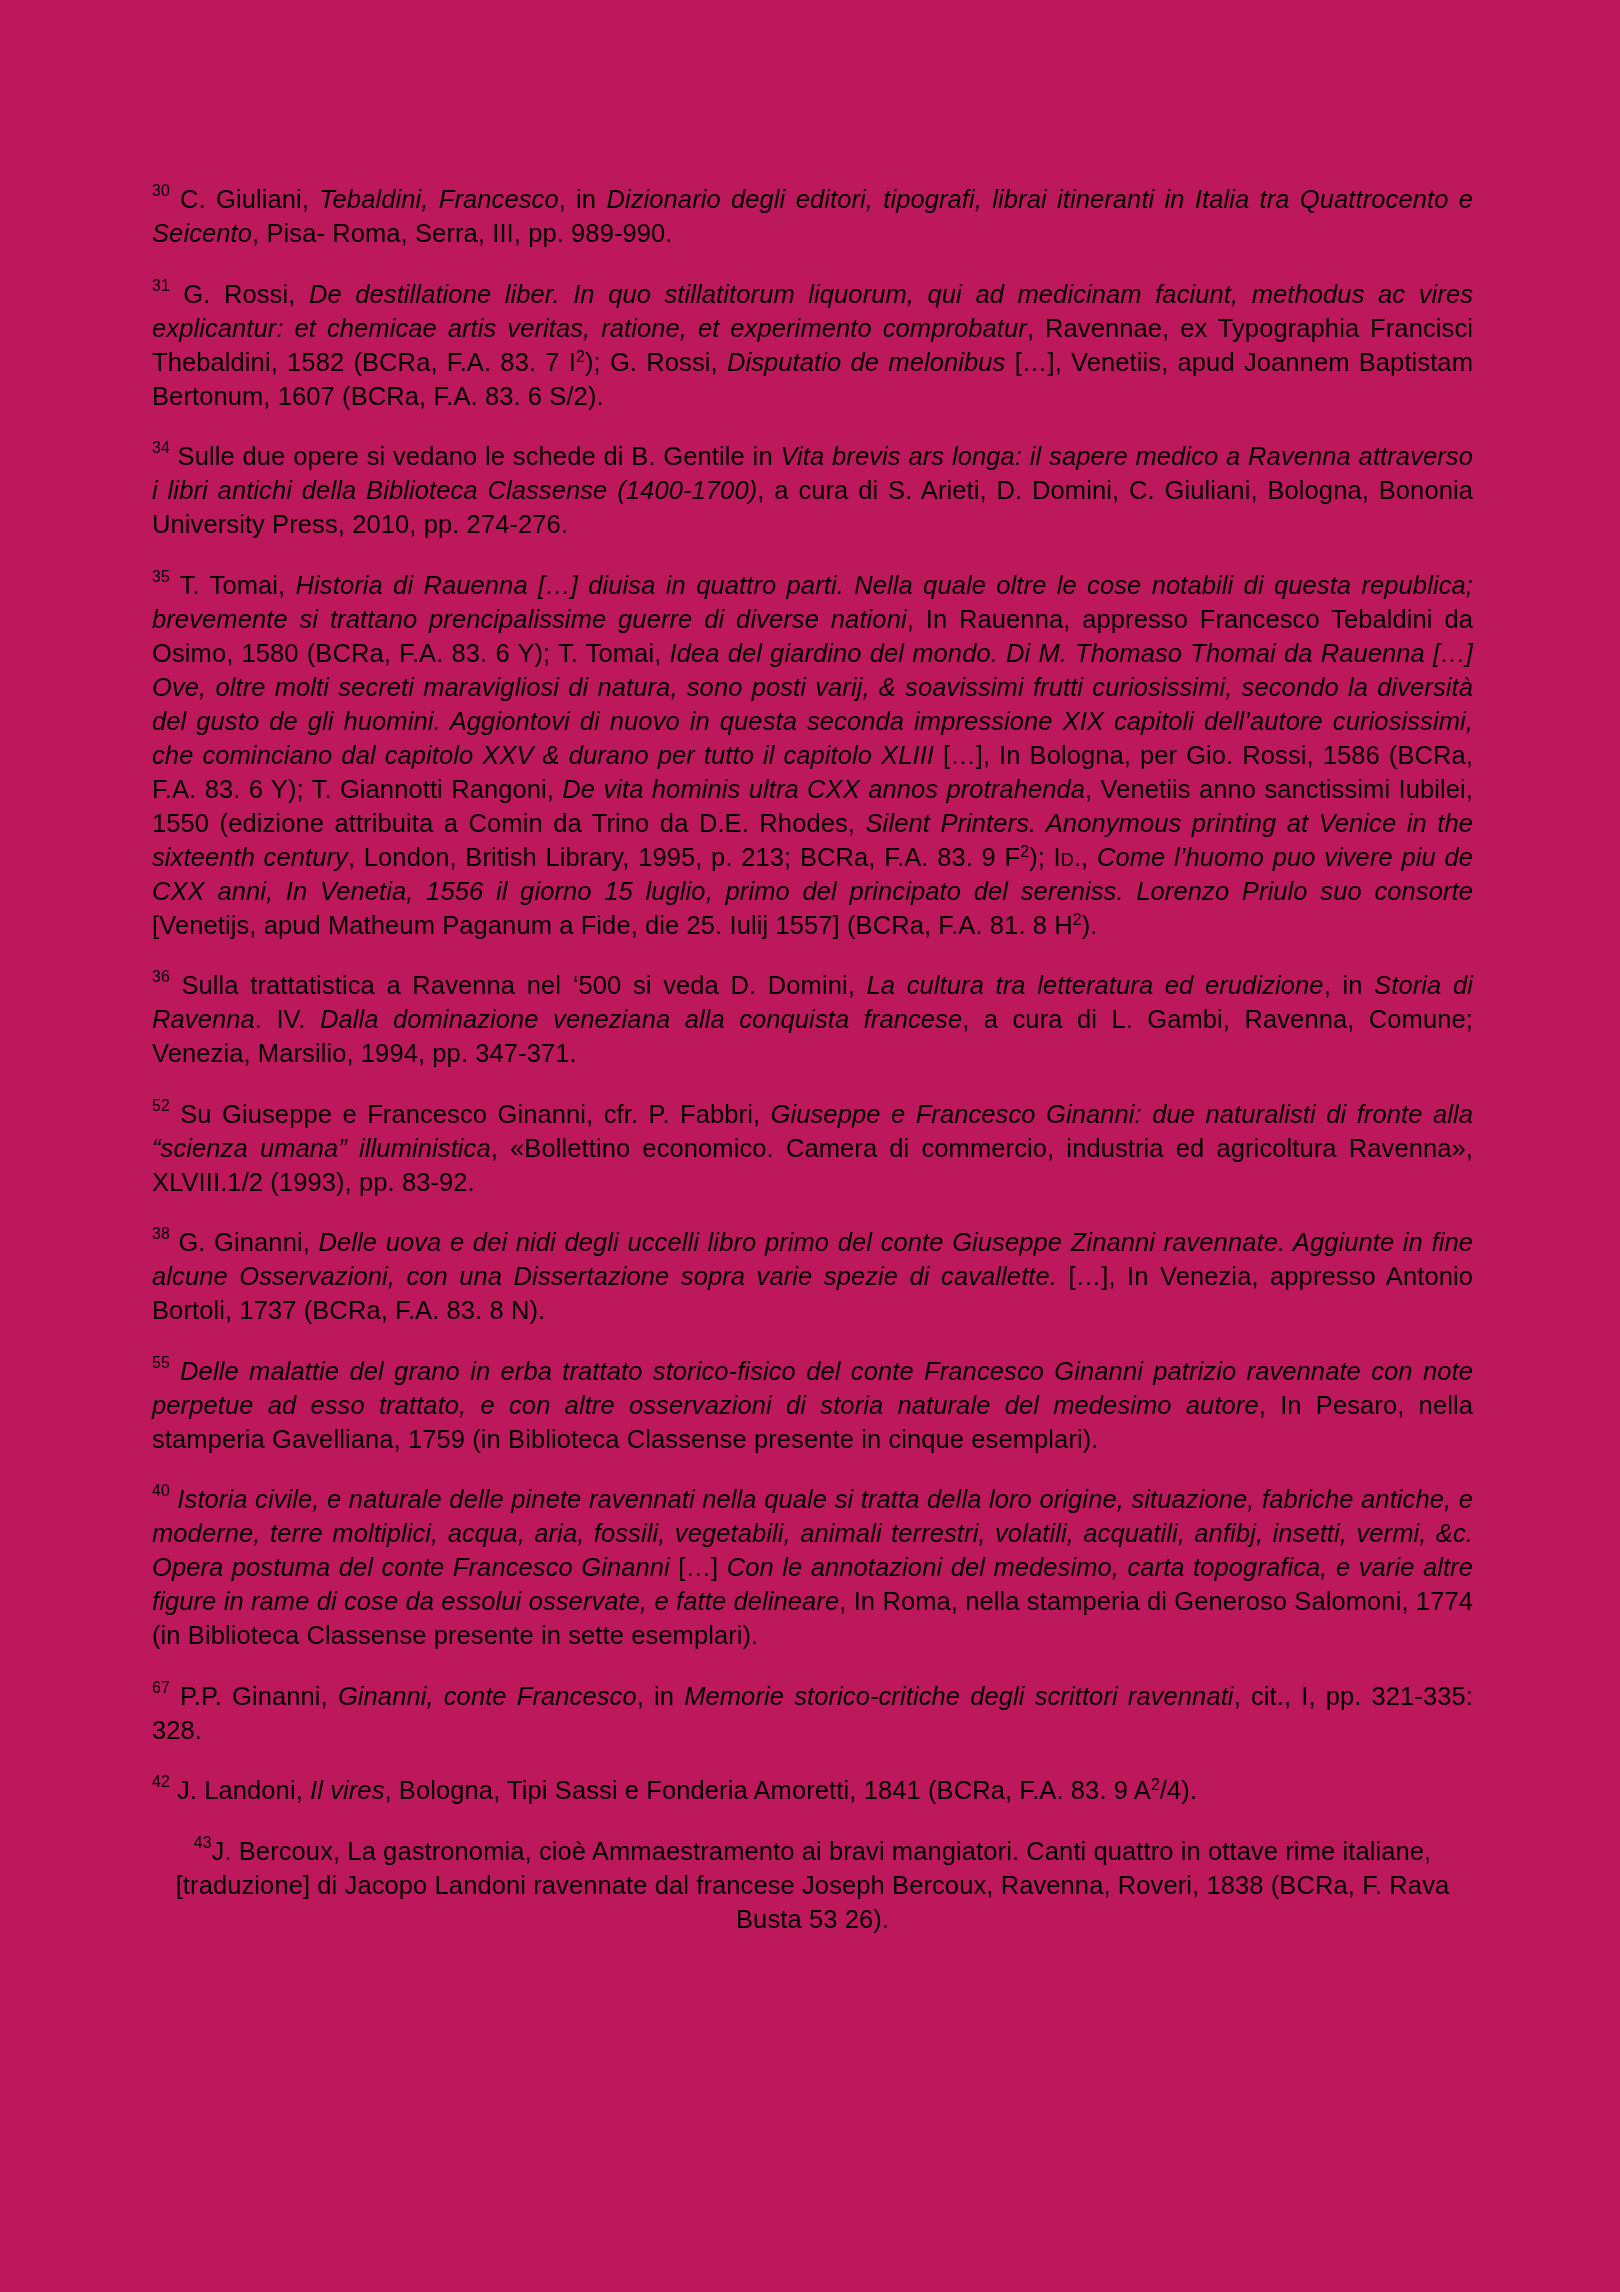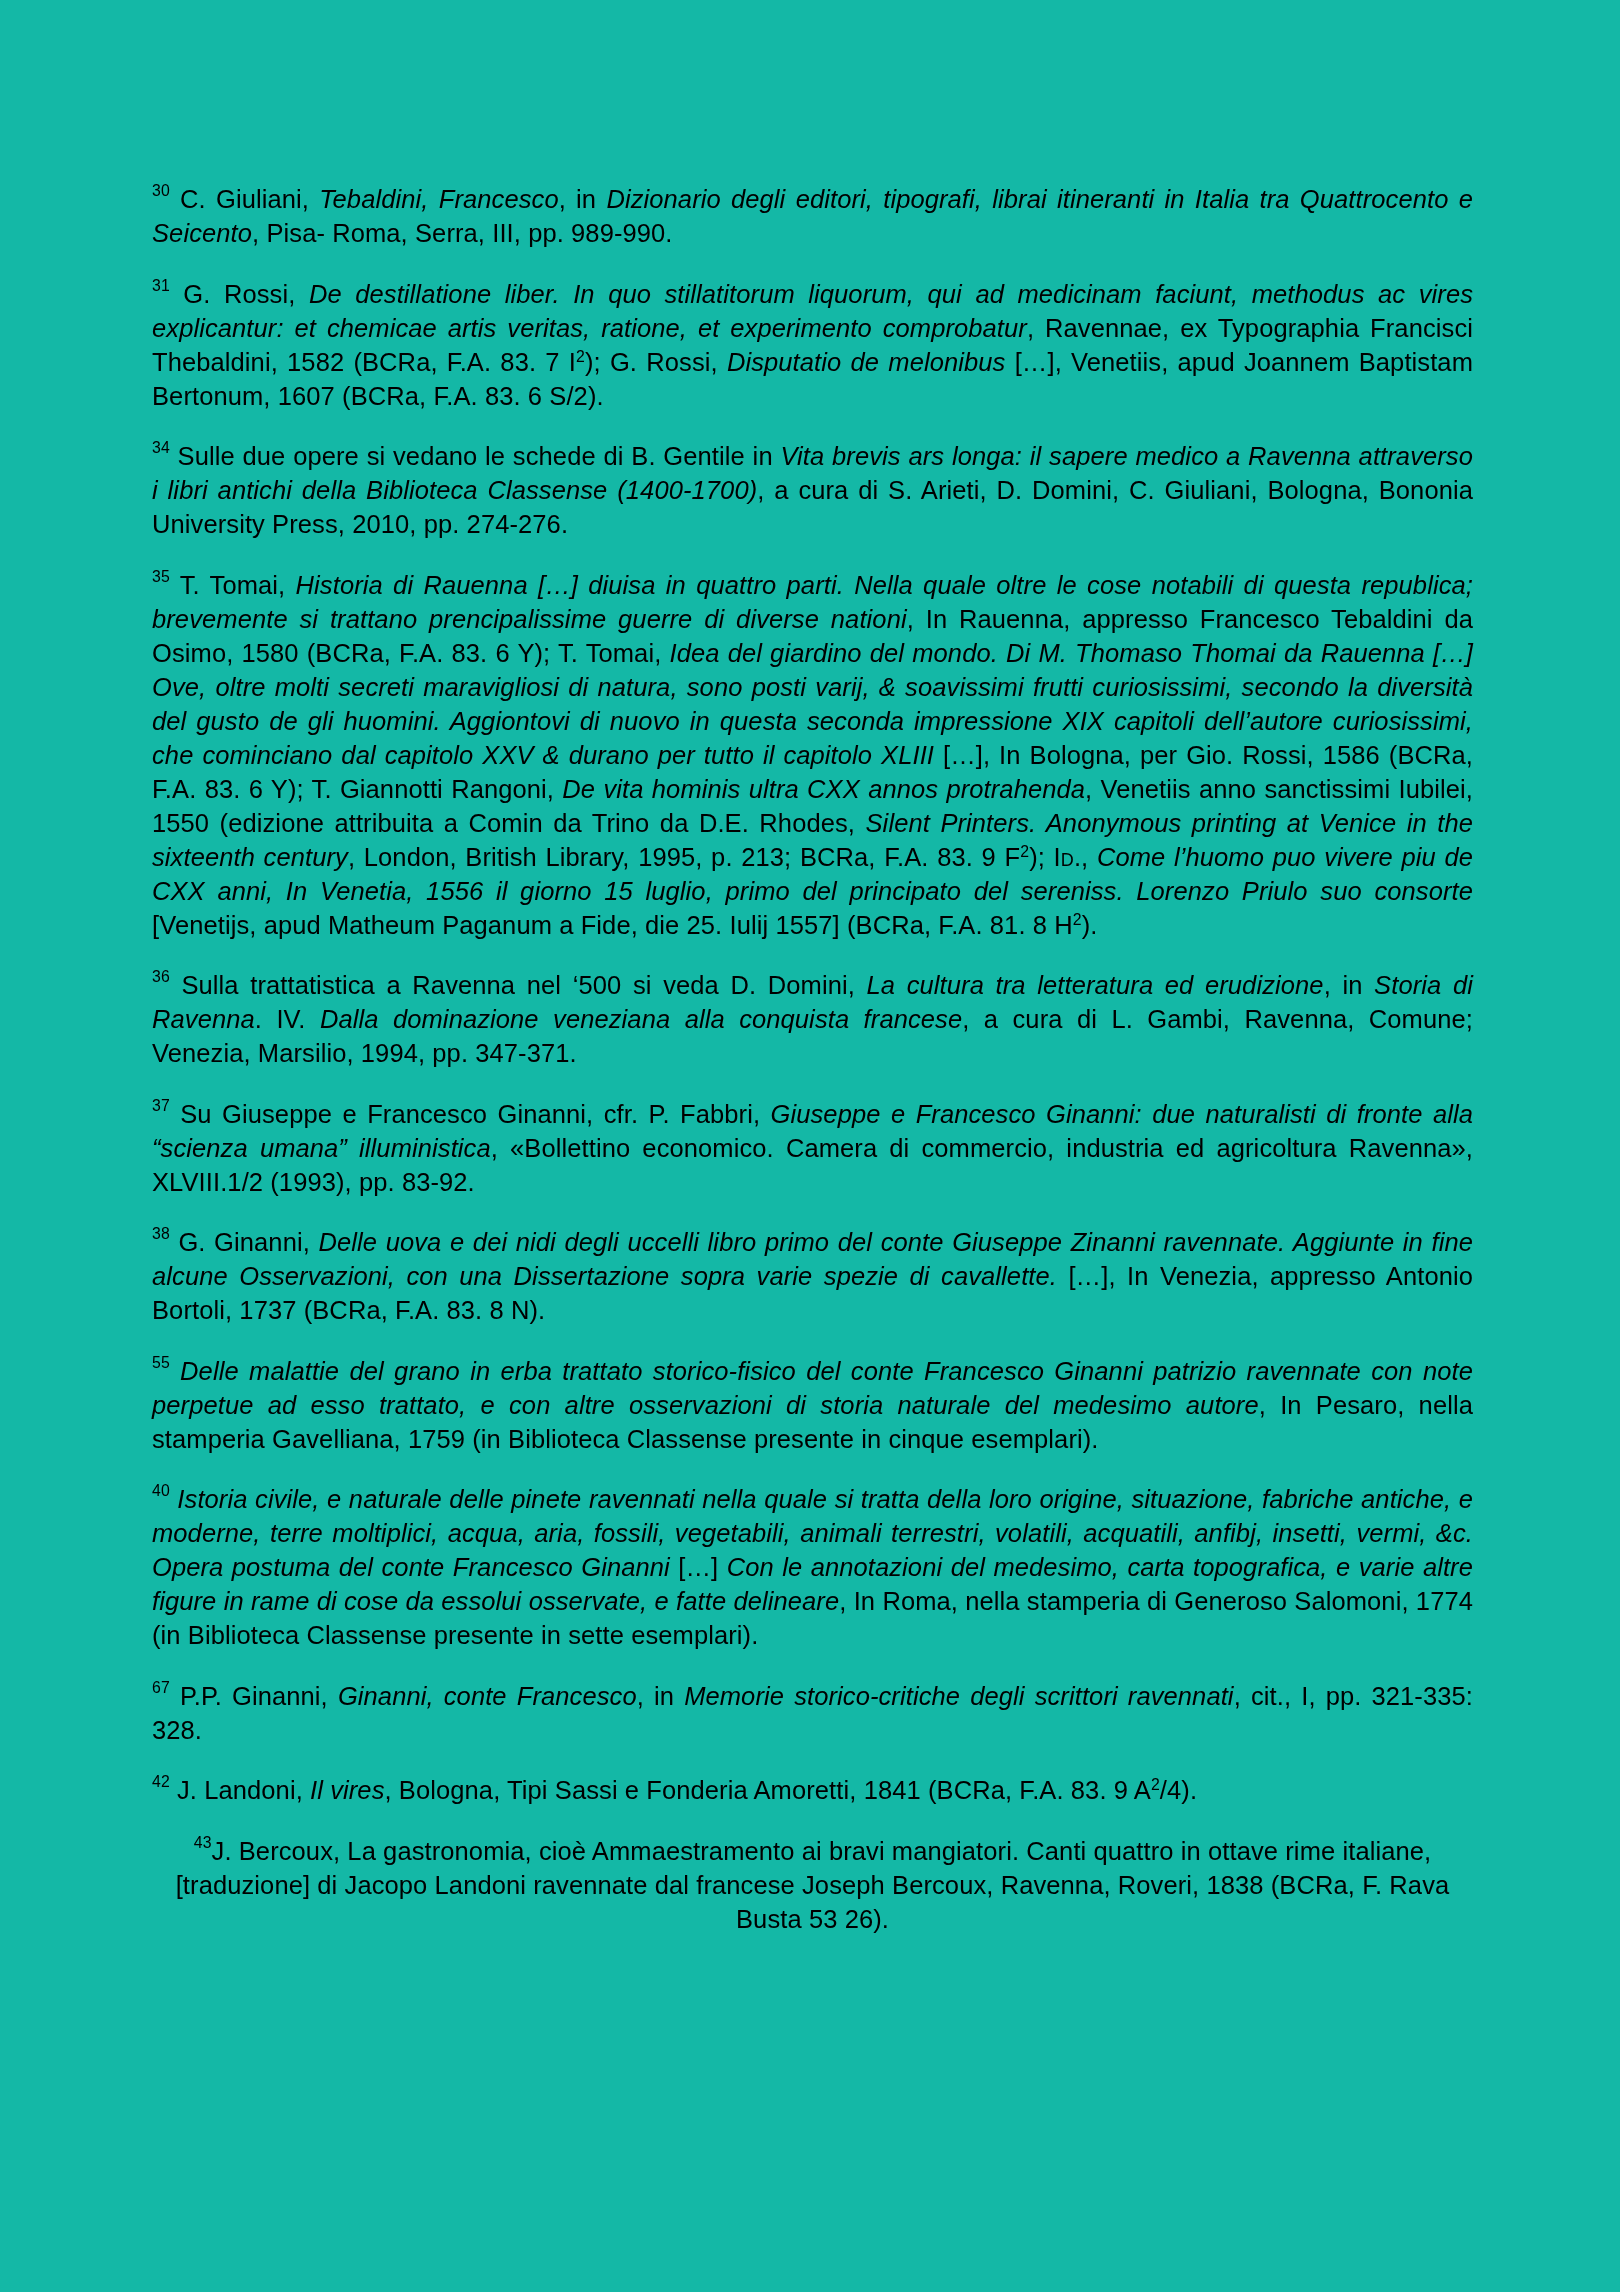--- a/index.html
+++ b/index.html
@@ -6,21 +6,21 @@
   body {
     width: 1620px;
     height: 2293px;
     background: #ffffff;
     font-family: "Liberation Sans", sans-serif;
   }
   .page {
     position: relative;
     width: 1620px;
     height: 2293px;
-    background: #14b8a6;
+    background: #be185d;
     overflow: hidden;
   }
   .content {
     position: absolute;
     left: 152px;
     top: 182px;
     width: 1321px;
   }
   p.footnote {
     margin: 0 0 26.5px 0;
@@ -49,21 +49,21 @@
 </head>
 <body>
 
 <div class="page">
   <div class="content">
       <p class="footnote"><sup class="fn-num">30</sup> <span>C. Giuliani, </span><i>Tebaldini, Francesco</i><span>, in </span><i>Dizionario degli editori, tipografi, librai itineranti in Italia tra Quattrocento e Seicento</i><span>, Pisa- Roma, Serra, III, pp. 989-990.</span></p>
       <p class="footnote"><sup class="fn-num">31</sup> <span>G. Rossi, </span><i>De destillatione liber. In quo stillatitorum liquorum, qui ad medicinam faciunt, methodus ac vires explicantur: et chemicae artis veritas, ratione, et experimento comprobatur</i><span>, Ravennae, ex Typographia Francisci Thebaldini, 1582 (BCRa, F.A. 83. 7 I</span><sup class="in-sup">2</sup><span>); G. Rossi, </span><i>Disputatio de melonibus</i><span> […], Venetiis, apud Joannem Baptistam Bertonum, 1607 (BCRa, F.A. 83. 6 S/2).</span></p>
       <p class="footnote"><sup class="fn-num">34</sup> <span>Sulle due opere si vedano le schede di B. Gentile in </span><i>Vita brevis ars longa: il sapere medico a Ravenna attraverso i libri antichi della Biblioteca Classense (1400-1700)</i><span>, a cura di S. Arieti, D. Domini, C. Giuliani, Bologna, Bononia University Press, 2010, pp. 274-276.</span></p>
       <p class="footnote"><sup class="fn-num">35</sup> <span>T. Tomai, </span><i>Historia di Rauenna […] diuisa in quattro parti. Nella quale oltre le cose notabili di questa republica; brevemente si trattano prencipalissime guerre di diverse nationi</i><span>, In Rauenna, appresso Francesco Tebaldini da Osimo, 1580 (BCRa, F.A. 83. 6 Y); T. Tomai, </span><i>Idea del giardino del mondo. Di M. Thomaso Thomai da Rauenna […] Ove, oltre molti secreti maravigliosi di natura, sono posti varij, &amp; soavissimi frutti curiosissimi, secondo la diversità del gusto de gli huomini. Aggiontovi di nuovo in questa seconda impressione XIX capitoli dell’autore curiosissimi, che cominciano dal capitolo XXV &amp; durano per tutto il capitolo XLIII</i><span> […], In Bologna, per Gio. Rossi, 1586 (BCRa, F.A. 83. 6 Y); T. Giannotti Rangoni, </span><i>De vita hominis ultra CXX annos protrahenda</i><span>, Venetiis anno sanctissimi Iubilei, 1550 (edizione attribuita a Comin da Trino da D.E. Rhodes, </span><i>Silent Printers. Anonymous printing at Venice in the sixteenth century</i><span>, London, British Library, 1995, p. 213; BCRa, F.A. 83. 9 F</span><sup class="in-sup">2</sup><span>); </span><span class="sc">Id</span><span>., </span><i>Come l’huomo puo vivere piu de CXX anni, In Venetia, 1556 il giorno 15 luglio, primo del principato del sereniss. Lorenzo Priulo suo consorte</i><span> [Venetijs, apud Matheum Paganum a Fide, die 25. Iulij 1557] (BCRa, F.A. 81. 8 H</span><sup class="in-sup">2</sup><span>).</span></p>
       <p class="footnote"><sup class="fn-num">36</sup> <span>Sulla trattatistica a Ravenna nel ‘500 si veda D. Domini, </span><i>La cultura tra letteratura ed erudizione</i><span>, in </span><i>Storia di Ravenna</i><span>. IV. </span><i>Dalla dominazione veneziana alla conquista francese</i><span>, a cura di L. Gambi, Ravenna, Comune; Venezia, Marsilio, 1994, pp. 347-371.</span></p>
-      <p class="footnote"><sup class="fn-num">37</sup> <span>Su Giuseppe e Francesco Ginanni, cfr. P. Fabbri, </span><i>Giuseppe e Francesco Ginanni: due naturalisti di fronte alla “scienza umana” illuministica</i><span>, «Bollettino economico. Camera di commercio, industria ed agricoltura Ravenna», XLVIII.1/2 (1993), pp. 83-92.</span></p>
+      <p class="footnote"><sup class="fn-num">52</sup> <span>Su Giuseppe e Francesco Ginanni, cfr. P. Fabbri, </span><i>Giuseppe e Francesco Ginanni: due naturalisti di fronte alla “scienza umana” illuministica</i><span>, «Bollettino economico. Camera di commercio, industria ed agricoltura Ravenna», XLVIII.1/2 (1993), pp. 83-92.</span></p>
       <p class="footnote"><sup class="fn-num">38</sup> <span>G. Ginanni, </span><i>Delle uova e dei nidi degli uccelli libro primo del conte Giuseppe Zinanni ravennate. Aggiunte in fine alcune Osservazioni, con una Dissertazione sopra varie spezie di cavallette.</i><span> […], In Venezia, appresso Antonio Bortoli, 1737 (BCRa, F.A. 83. 8 N).</span></p>
       <p class="footnote"><sup class="fn-num">55</sup> <i>Delle malattie del grano in erba trattato storico-fisico del conte Francesco Ginanni patrizio ravennate con note perpetue ad esso trattato, e con altre osservazioni di storia naturale del medesimo autore</i><span>, In Pesaro, nella stamperia Gavelliana, 1759 (in Biblioteca Classense presente in cinque esemplari).</span></p>
       <p class="footnote"><sup class="fn-num">40</sup> <i>Istoria civile, e naturale delle pinete ravennati nella quale si tratta della loro origine, situazione, fabriche antiche, e moderne, terre moltiplici, acqua, aria, fossili, vegetabili, animali terrestri, volatili, acquatili, anfibj, insetti, vermi, &amp;c. Opera postuma del conte Francesco Ginanni</i><span> […] </span><i>Con le annotazioni del medesimo, carta topografica, e varie altre figure in rame di cose da essolui osservate, e fatte delineare</i><span>, In Roma, nella stamperia di Generoso Salomoni, 1774 (in Biblioteca Classense presente in sette esemplari).</span></p>
       <p class="footnote"><sup class="fn-num">67</sup> <span>P.P. Ginanni, </span><i>Ginanni, conte Francesco</i><span>, in </span><i>Memorie storico-critiche degli scrittori ravennati</i><span>, cit., I, pp. 321-335: 328.</span></p>
       <p class="footnote"><sup class="fn-num">42</sup> <span>J. Landoni, </span><i>Il vires</i><span>, Bologna, Tipi Sassi e Fonderia Amoretti, 1841 (BCRa, F.A. 83. 9 A</span><sup class="in-sup">2</sup><span>/4).</span></p>
       <p class="footnote left"><sup class="fn-num">43</sup><span>J. Bercoux, La gastronomia, cioè Ammaestramento ai bravi mangiatori. Canti quattro in ottave rime italiane, [traduzione] di Jacopo Landoni ravennate dal francese Joseph Bercoux, Ravenna, Roveri, 1838 (BCRa, F. Rava Busta 53 26).</span></p>
     </div>
 </div>
 
 

